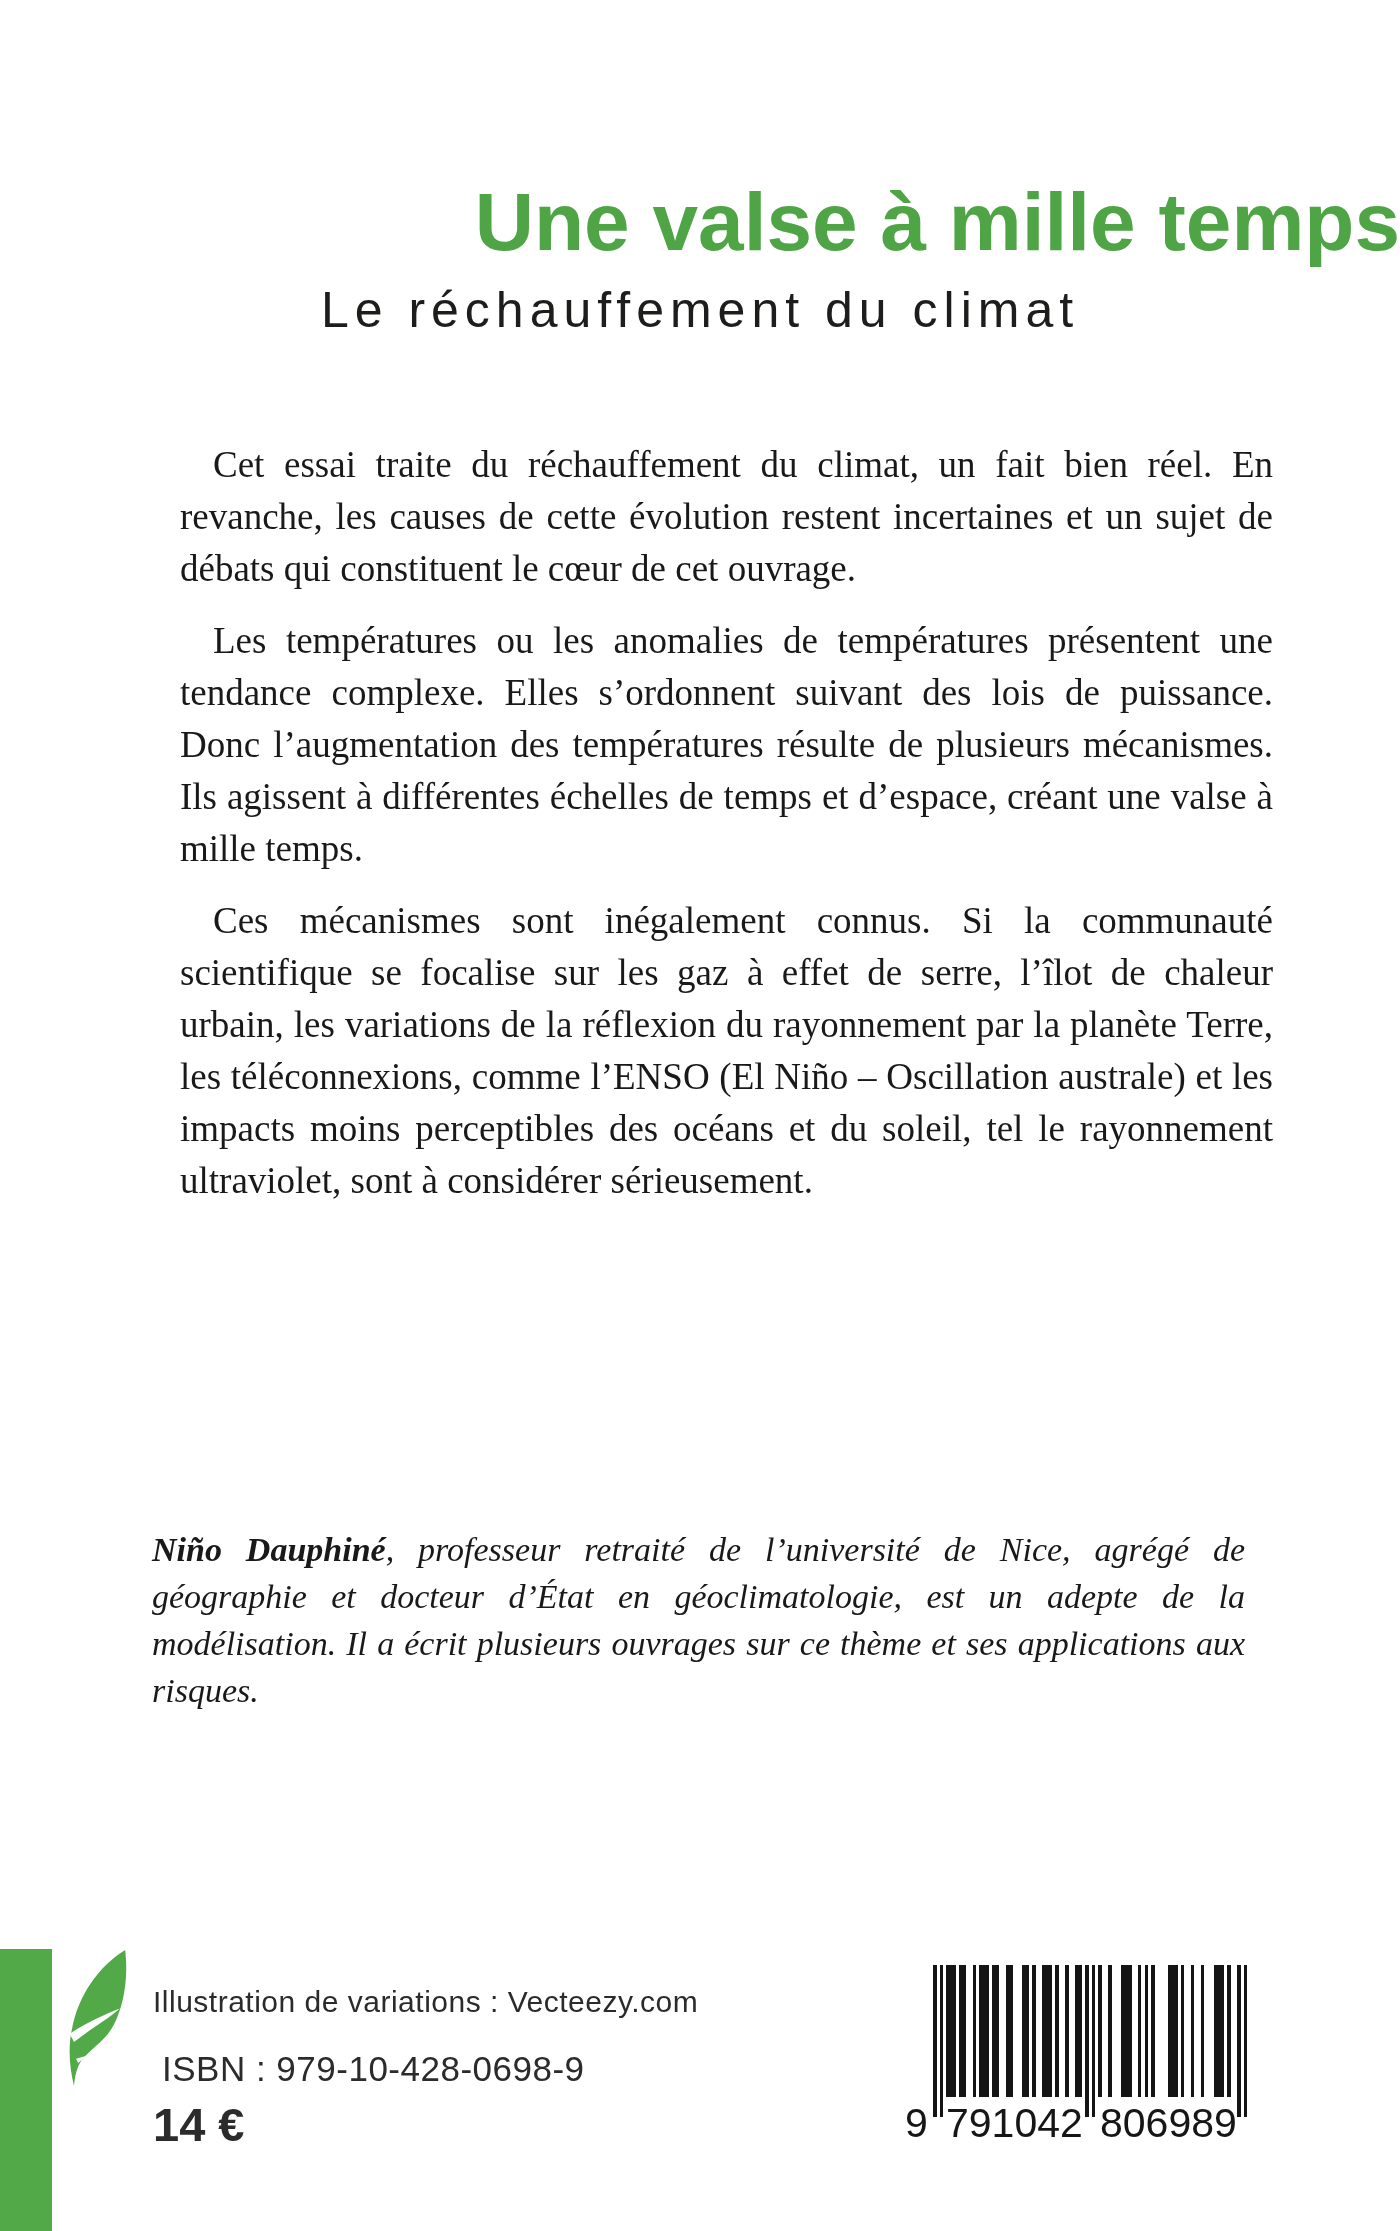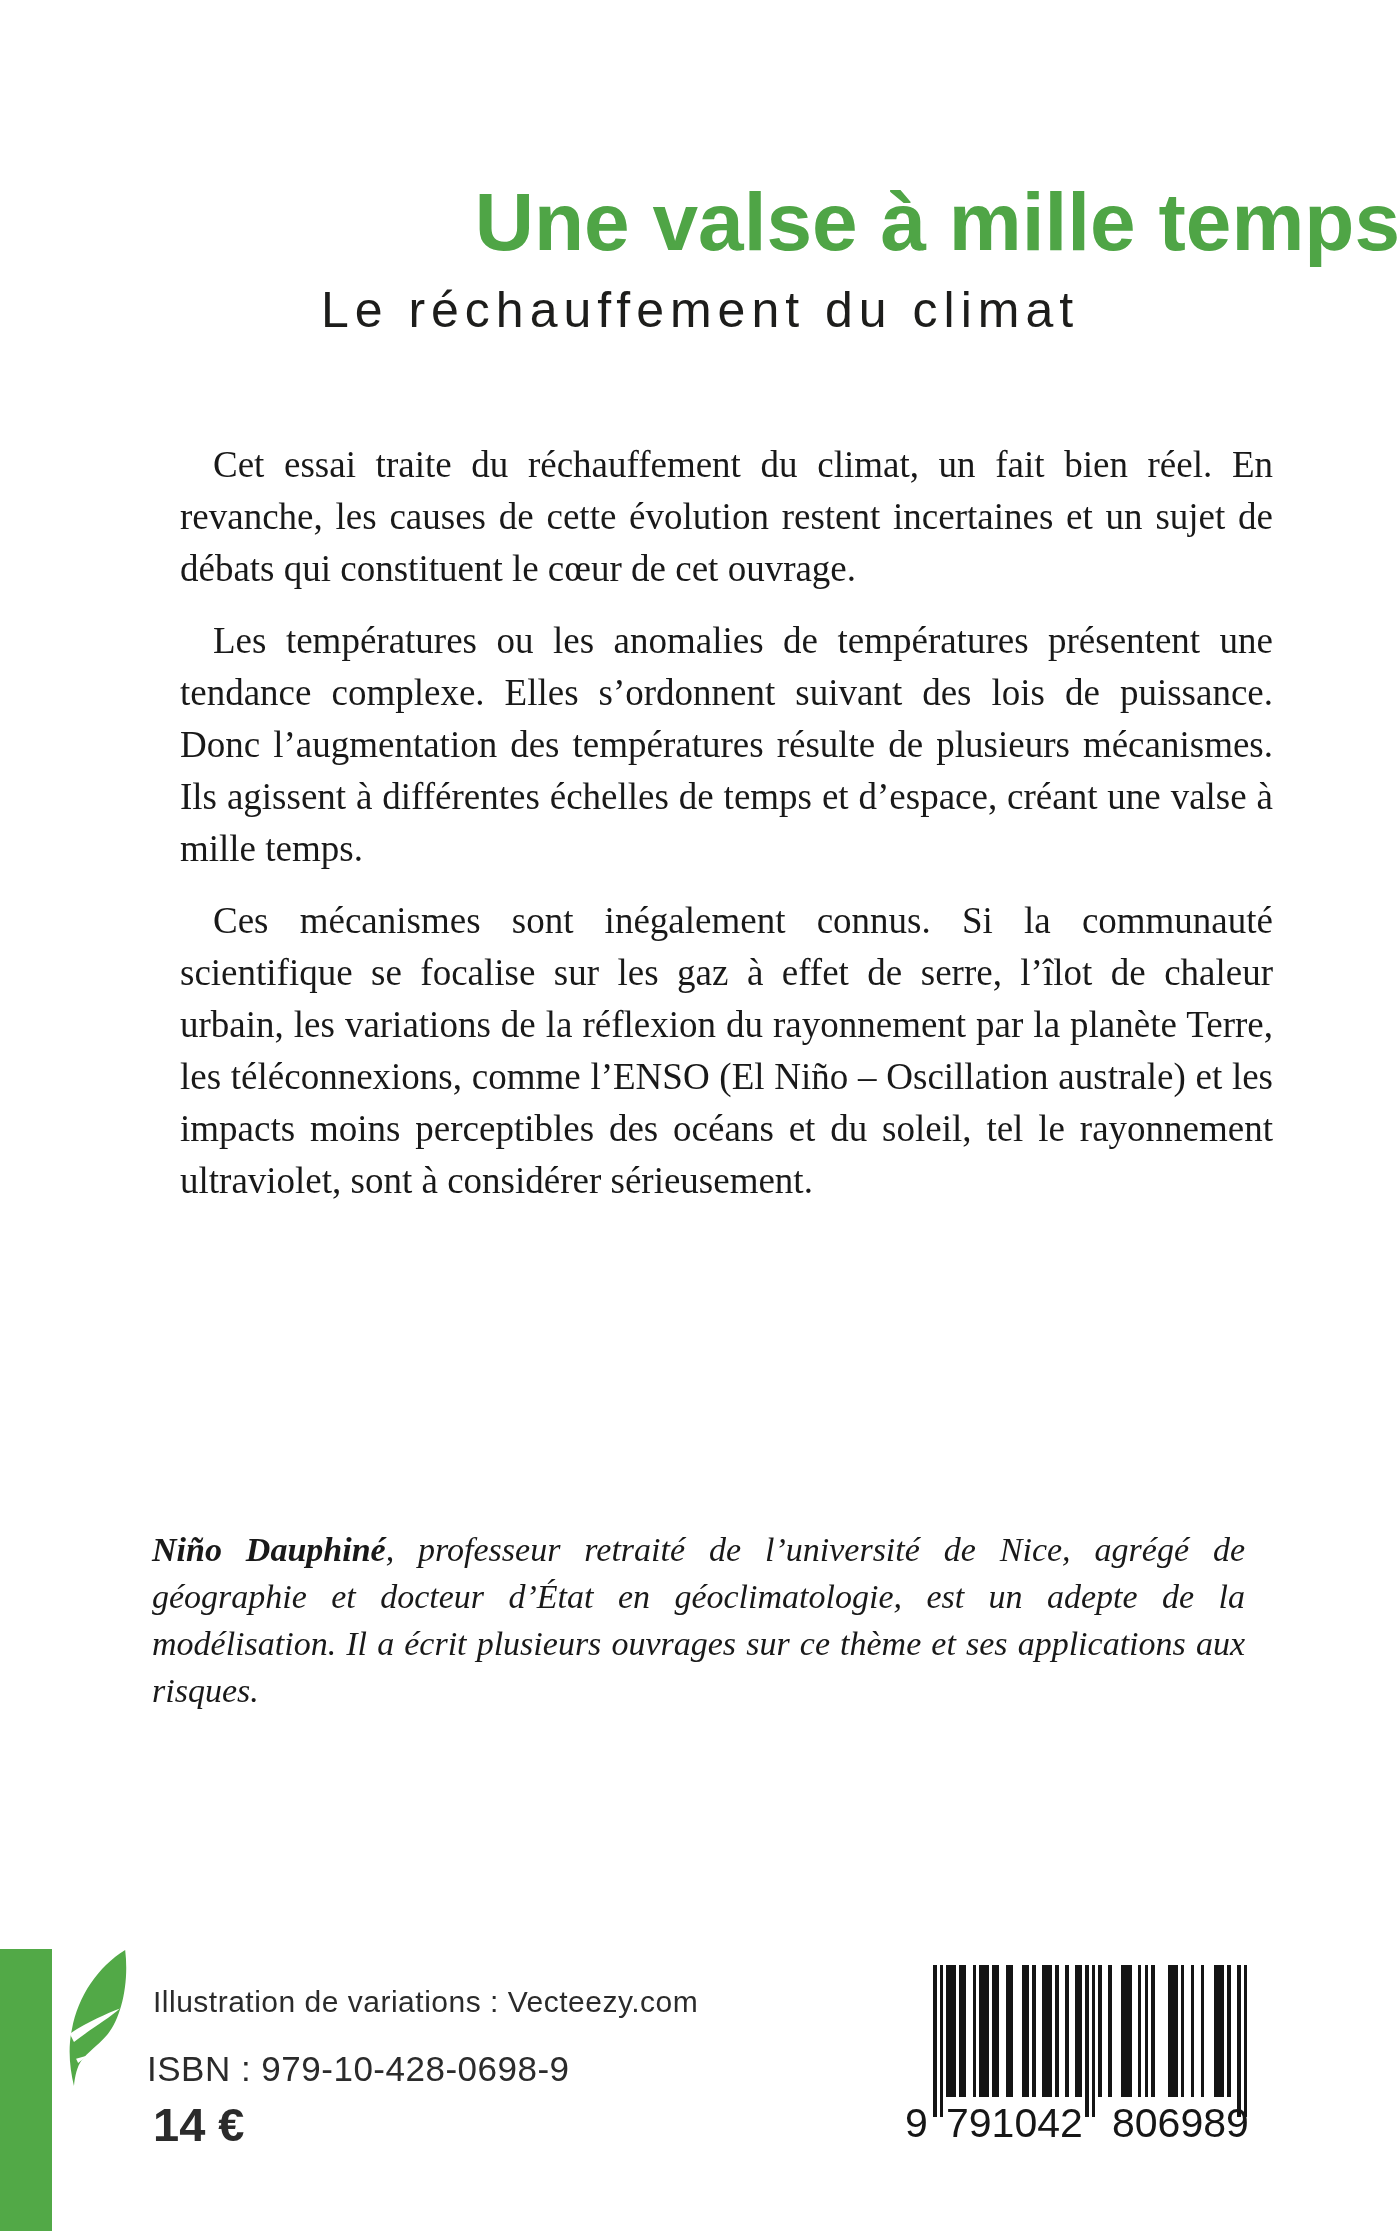--- a/index.html
+++ b/index.html
@@ -42,21 +42,21 @@
     background:#52a947;
   }
   .quill{
     position:absolute;left:64px;top:1948px;width:68px;height:140px;
   }
   .credit{
     position:absolute;left:153px;top:1985px;
     font-size:30px;color:#2b2b2b;letter-spacing:0.5px;
   }
   .isbn{
-    position:absolute;left:147px;top:2049px;
+    position:absolute;left:162px;top:2049px;
     font-size:35px;color:#2b2b2b;letter-spacing:0.5px;
   }
   .price{
     position:absolute;left:153px;top:2097px;
     font-size:47px;color:#2b2b2b;font-weight:bold;
   }
   
   .barcode{
     position:absolute;left:933px;top:1965px;width:314px;height:170px;
   }
@@ -64,21 +64,21 @@
   .barcode-bars i{
     position:absolute;top:0;width:3.5px;height:132px;background:#141414;
   }
   .barcode-bars i.guard{height:152px;}
   .bc-digit{
     position:absolute;font-size:41px;color:#161616;top:135px;
     font-family:"Liberation Sans",sans-serif;white-space:nowrap;
   }
   .bc-first{left:-28px;}
   .bc-g1{left:13px;}
-  .bc-g2{left:167px;margin-left:12px;}
+  .bc-g2{left:167px;}
 </style>
 </head>
 <body>
 
 <div class="page">
 
   <h1 class="title">Une valse à mille temps</h1>
   <h2 class="subtitle">Le réchauffement du climat</h2>
 
   <div class="synopsis">

